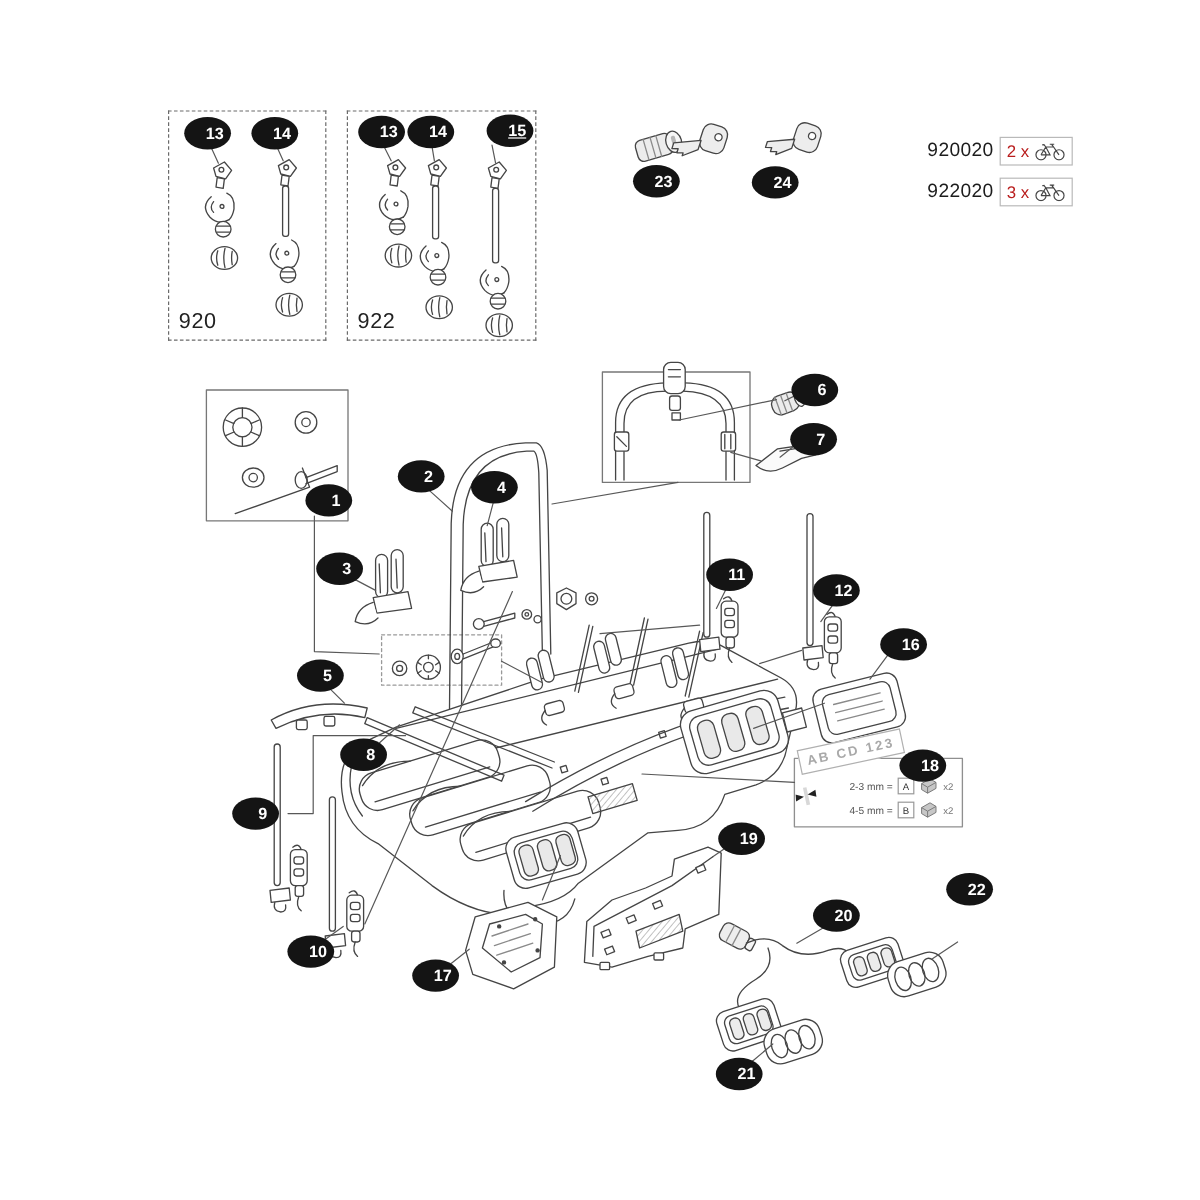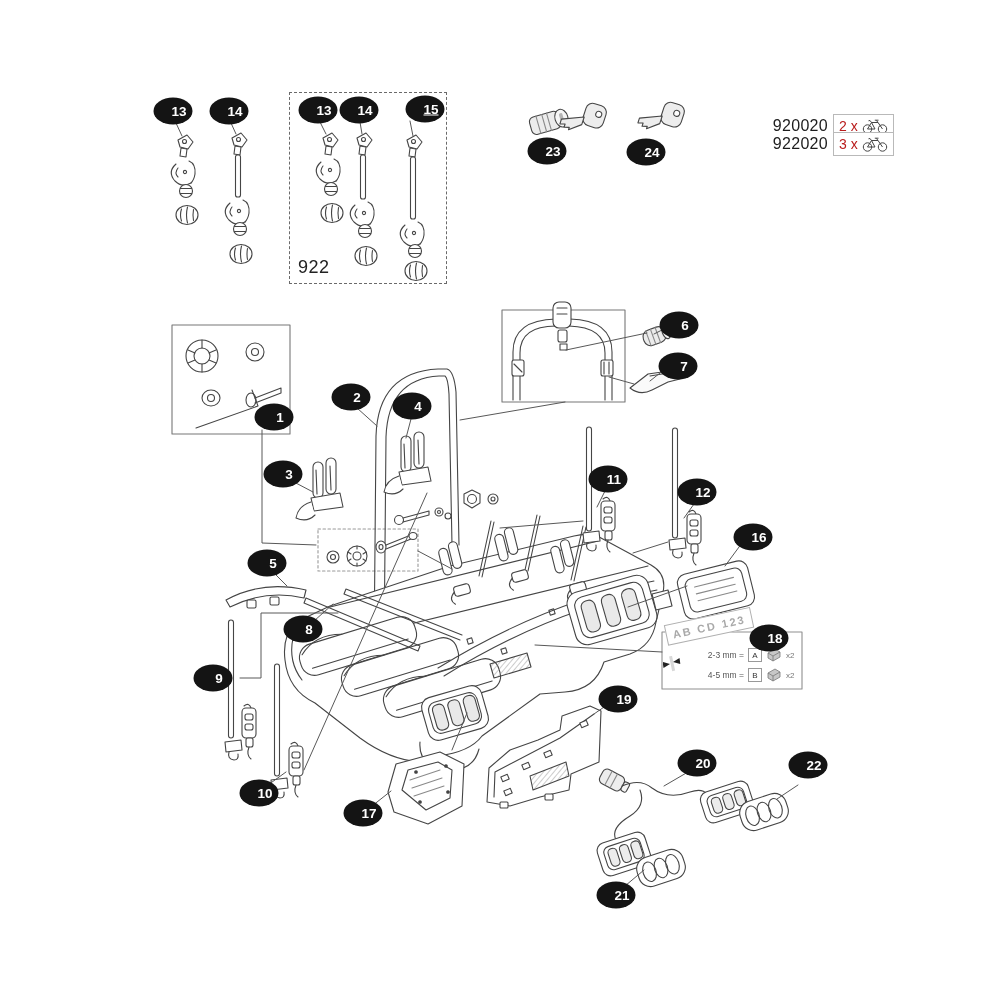--- a/index.html
+++ b/index.html
@@ -370,36 +370,39 @@
   <path d="M372,806 L391,791 M452,750 L467,713"></path>
   <path d="M535,645 L662,652"></path>
   <path d="M607,705 L594,714"></path>
   <path d="M688,772 L664,786"></path>
   <path d="M625,886 L644,870"></path>
   <path d="M798,785 L777,799"></path>
   <path d="M418,551 L452,569"></path>
 </g>
 </svg>
 
+<div class="group-box" style="left:140px;top:92px;width:130px;height:190px;">
+  <span class="box-label" style="left:8px;bottom:5px;">920</span>
+</div>
 <div class="group-box" style="left:289px;top:92px;width:156px;height:190px;">
   <span class="box-label" style="left:8px;bottom:5px;">922</span>
 </div>
 
 <div class="kit-row overlay" style="left:770px;top:114px;">
   <span class="kit-code">920020</span>
   <span class="kit-box">
     <span class="kit-qty">2 x</span>
     <svg width="26" height="15" viewBox="0 0 26 15" fill="none" stroke="#454545" stroke-width="1">
       <circle cx="5.5" cy="10" r="4.2"></circle>
           <circle cx="20.5" cy="10" r="4.2"></circle>
       <path d="M5.5,10 L9.5,3.5 L16,3.5 L20.5,10 M9.5,3.5 L13,10 L5.5,10 M16,3.5 L14.5,1.5 M12.8,1.2 L16.5,1.2 M9.5,3.5 L8,1.5 L6.5,1.8"></path>
     </svg>
   </span>
 </div>
-<div class="kit-row overlay" style="left:770px;top:132px;">
+<div class="kit-row overlay" style="left:770px;top:148px;">
   <span class="kit-code">922020</span>
   <span class="kit-box">
     <span class="kit-qty">3 x</span>
     <svg width="26" height="15" viewBox="0 0 26 15" fill="none" stroke="#454545" stroke-width="1">
       <circle cx="5.5" cy="10" r="4.2"></circle>
           <circle cx="20.5" cy="10" r="4.2"></circle>
       <path d="M5.5,10 L9.5,3.5 L16,3.5 L20.5,10 M9.5,3.5 L13,10 L5.5,10 M16,3.5 L14.5,1.5 M12.8,1.2 L16.5,1.2 M9.5,3.5 L8,1.5 L6.5,1.8"></path>
     </svg>
   </span>
 </div>
@@ -445,17 +448,17 @@
 <div class="callout" style="left:229px;top:111px;">14</div>
 <div class="callout" style="left:318px;top:110px;">13</div>
 <div class="callout" style="left:359px;top:110px;">14</div>
 <div class="callout" style="left:425px;top:109px;text-decoration:underline;">15</div>
 <div class="callout" style="left:753px;top:537px;">16</div>
 <div class="callout" style="left:363px;top:813px;">17</div>
 <div class="callout" style="left:769px;top:638px;">18</div>
 <div class="callout" style="left:618px;top:699px;">19</div>
 <div class="callout" style="left:697px;top:763px;">20</div>
 <div class="callout" style="left:616px;top:895px;">21</div>
-<div class="callout" style="left:808px;top:765px;">22</div>
+<div class="callout" style="left:808px;top:741px;">22</div>
 <div class="callout" style="left:547px;top:151px;">23</div>
 <div class="callout" style="left:646px;top:152px;">24</div>
 
 </div>
 
 </body></html>

